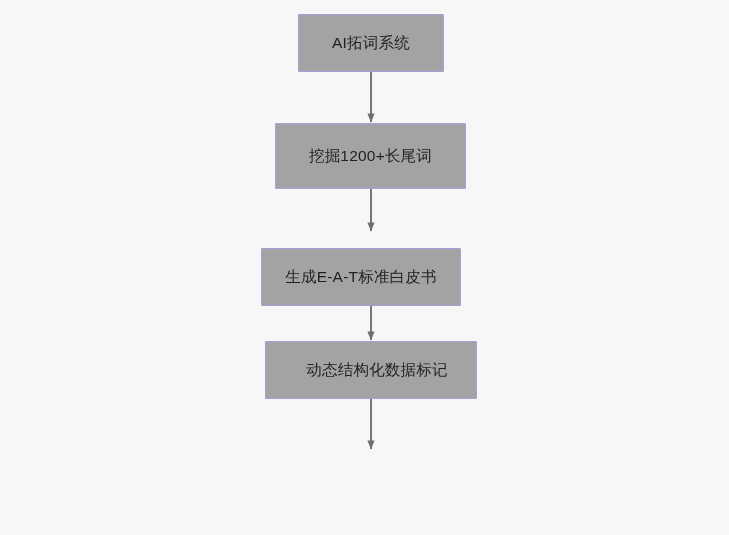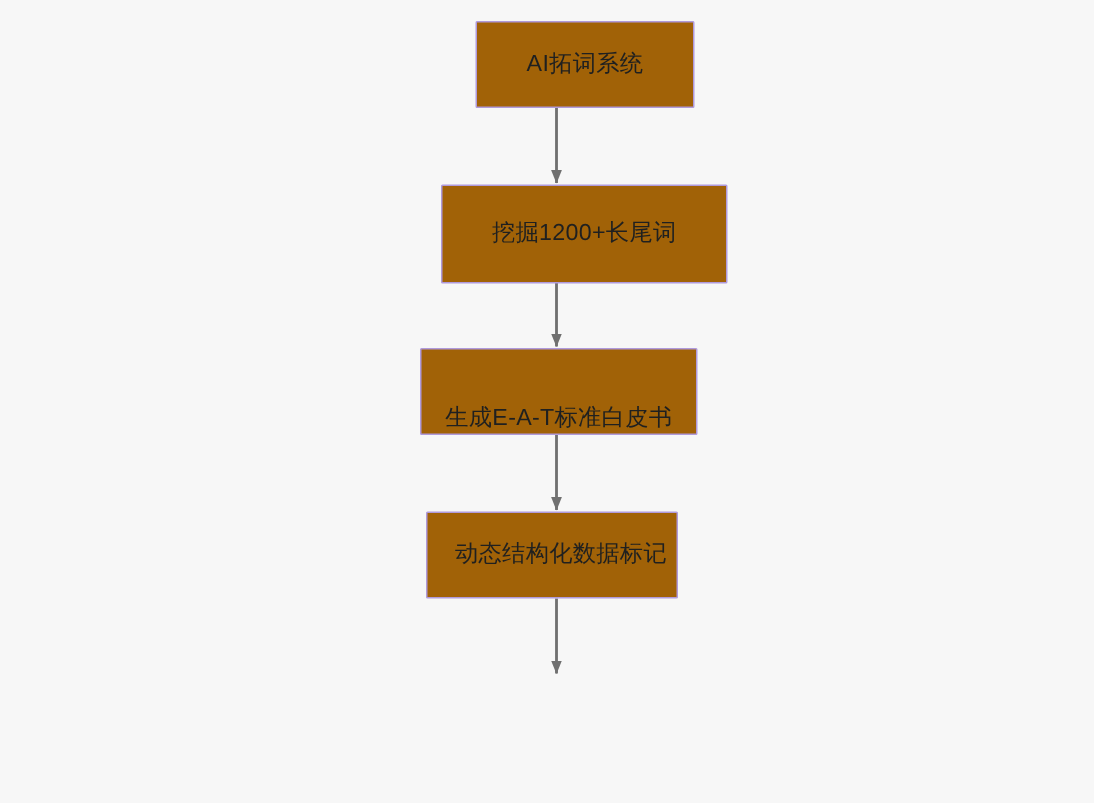--- a/index.html
+++ b/index.html
@@ -18,45 +18,44 @@
   #flowchart {
     position: relative;
     width: 729px;
     height: 535px;
     background: #f7f7f7;
   }
 
   .node {
     position: absolute;
     box-sizing: border-box;
-    background: #a16207;
+    background: #a3a3a3;
     border: 1.3px solid #b09adb;
     border-radius: 1px;
     display: flex;
     align-items: center;
     justify-content: center;
-    margin-left: 19px;
   }
 
   .node-label {
     font-family: "Liberation Sans", "DejaVu Sans", sans-serif;
     font-size: 15.5px;
     line-height: 1.2;
     color: #1f2020;
     letter-spacing: 0.2px;
     white-space: nowrap;
     text-align: center;
     user-select: none;
   }
 
   
   .node-n1 { left: 298px; top: 14px;  width: 146px; height: 58px; }
   .node-n2 { left: 275px; top: 123px; width: 191px; height: 66px; }
-  .node-n3 { left: 261px; top: 232px; width: 185px; height: 58px; align-items: flex-end; }
-  .node-n4 { left: 265px; top: 341px; width: 168px; height: 58px; padding-left: 12px; }
+  .node-n3 { left: 261px; top: 248px; width: 200px; height: 58px; }
+  .node-n4 { left: 265px; top: 341px; width: 212px; height: 58px; padding-left: 12px; }
   .node-n5 { left: 253px; top: 450px; width: 234px; height: 58px; }
 
   .edge-layer {
     position: absolute;
     left: 0;
     top: 0;
     width: 729px;
     height: 535px;
     pointer-events: none;
   }

